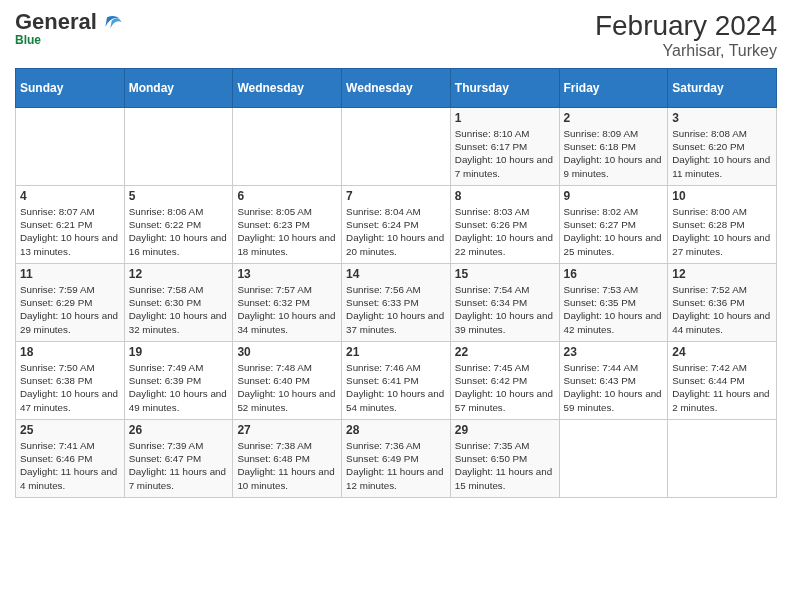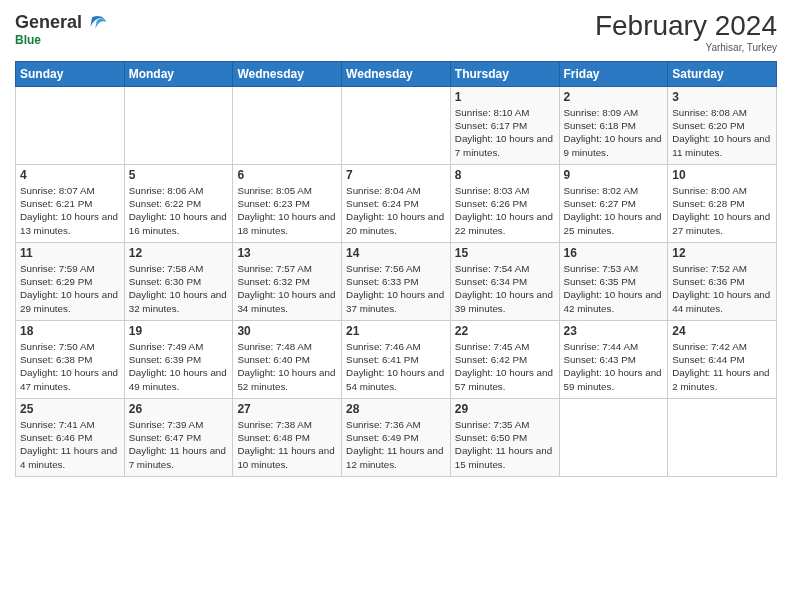--- a/index.html
+++ b/index.html
@@ -20,52 +20,52 @@
       justify-content: space-between;
       align-items: flex-start;
       margin-bottom: 8px;
     }
     .logo {
       display: flex;
       align-items: center;
       gap: 2px;
     }
     .logo-text {
-      font-size: 18px;
+      font-size: 22px;
       font-weight: bold;
       color: #333;
       line-height: 1;
     }
     .logo-icon {
       width: 24px;
       height: 24px;
       margin-left: 2px;
     }
     .title-block {
       text-align: right;
     }
     .title-block h1 {
       font-size: 28px;
       font-weight: normal;
       color: #333;
     }
     .title-block h2 {
-      font-size: 10px;
+      font-size: 16px;
       font-weight: normal;
       color: #555;
     }
     .calendar {
       width: 100%;
       border-collapse: collapse;
       font-size: 10.5px;
     }
     .calendar thead tr th {
       background-color: #2b79c2;
       color: #fff;
-      padding: 5px 4px;
+      padding: 12px 4px;
       text-align: left;
       font-weight: bold;
       font-size: 12px;
       border: 1px solid #2060a0;
     }
     .calendar tbody tr td {
       border: 1px solid #ccc;
       vertical-align: top;
       padding: 3px 4px;
       width: calc(100% / 7);

